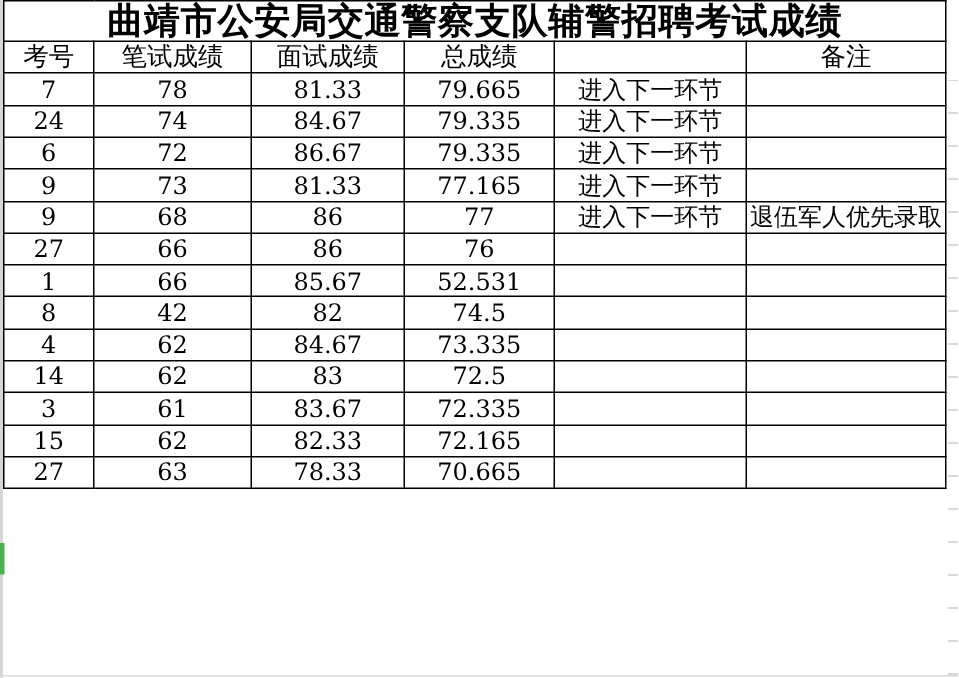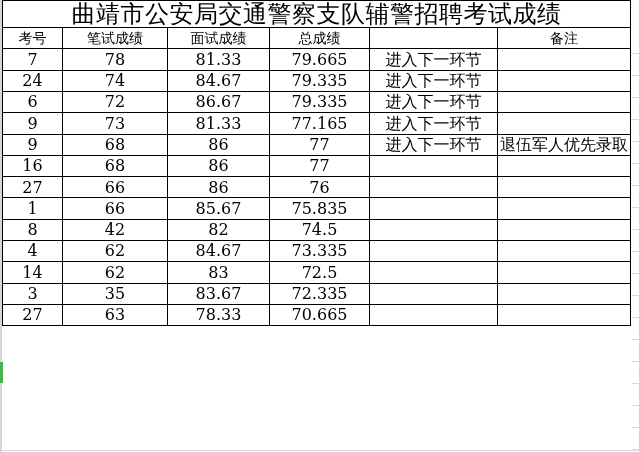--- a/index.html
+++ b/index.html
@@ -57,26 +57,26 @@
     padding: 0;
     color: #000000;
     font-size: 16px;
     line-height: 1.1;
     overflow: hidden;
     white-space: nowrap;
   }
   tr.title-row td {
     height: 26px;
     font-size: 24px;
-    font-weight: normal;
+    font-weight: bold;
     letter-spacing: 0.5px;
   }
   tr.header-row td {
     height: 20px;
-    font-size: 14px;
+    font-size: 17px;
   }
   tr.data-row td {
     height: 20.3px;
   }
 </style>
 </head>
 <body>
 
 <div class="screen">
 
@@ -139,40 +139,32 @@
         </tr>
         <tr class="data-row">
           <td>9</td>
           <td>68</td>
           <td>86</td>
           <td>77</td>
           <td>进入下一环节</td>
           <td>退伍军人优先录取</td>
         </tr>
         <tr class="data-row">
-          <td>16</td>
-          <td>68</td>
-          <td>86</td>
-          <td>77</td>
-          <td></td>
-          <td></td>
-        </tr>
-        <tr class="data-row">
           <td>27</td>
           <td>66</td>
           <td>86</td>
           <td>76</td>
           <td></td>
           <td></td>
         </tr>
         <tr class="data-row">
           <td>1</td>
           <td>66</td>
           <td>85.67</td>
-          <td>75.835</td>
+          <td>52.531</td>
           <td></td>
           <td></td>
         </tr>
         <tr class="data-row">
           <td>8</td>
           <td>42</td>
           <td>82</td>
           <td>74.5</td>
           <td></td>
           <td></td>
@@ -188,23 +180,31 @@
         <tr class="data-row">
           <td>14</td>
           <td>62</td>
           <td>83</td>
           <td>72.5</td>
           <td></td>
           <td></td>
         </tr>
         <tr class="data-row">
           <td>3</td>
-          <td>35</td>
+          <td>61</td>
           <td>83.67</td>
           <td>72.335</td>
+          <td></td>
+          <td></td>
+        </tr>
+        <tr class="data-row">
+          <td>15</td>
+          <td>62</td>
+          <td>82.33</td>
+          <td>72.165</td>
           <td></td>
           <td></td>
         </tr>
         <tr class="data-row">
           <td>27</td>
           <td>63</td>
           <td>78.33</td>
           <td>70.665</td>
           <td></td>
           <td></td>

